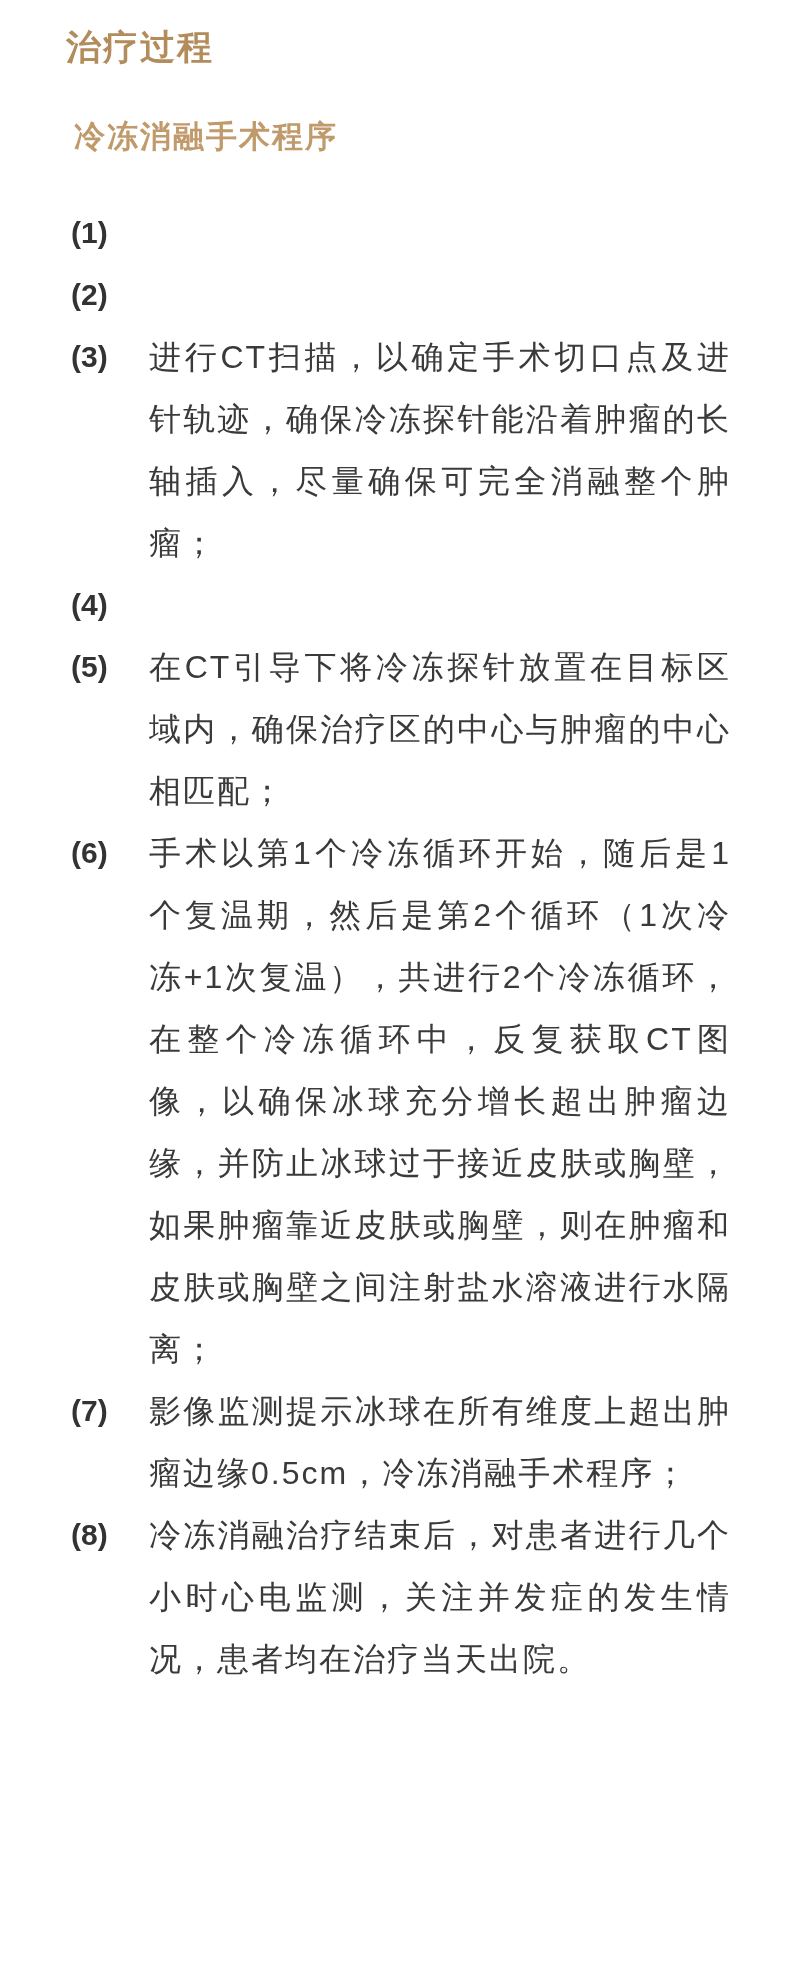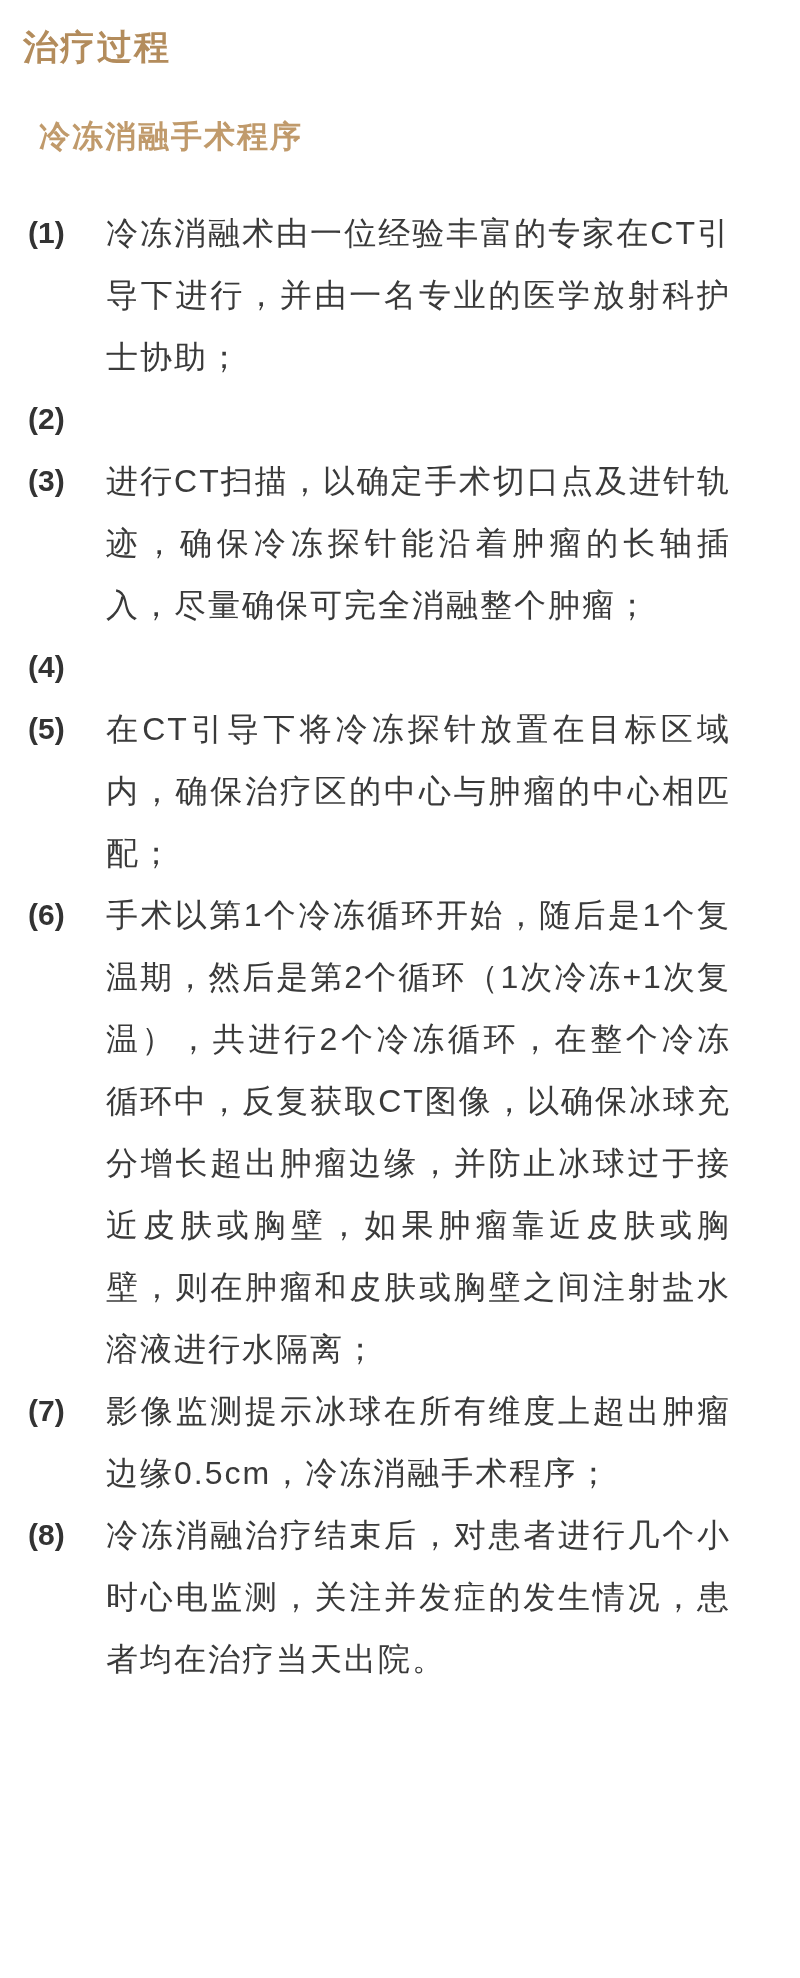--- a/index.html
+++ b/index.html
@@ -14,39 +14,39 @@
   }
   body {
     width: 800px;
     min-height: 1978px;
     font-family: "Liberation Sans", "DejaVu Sans", sans-serif;
     color: var(--body);
     overflow-x: hidden;
   }
   .article {
     width: 776px;
-    padding: 24px 45px 30px 20px;
+    padding: 24px 45px 30px 63px;
   }
   .article-title {
     font-family: "DejaVu Serif", "Liberation Serif", serif;
     font-size: 35px;
     line-height: 46px;
     font-weight: 700;
     color: var(--title);
     letter-spacing: 2px;
     margin-left: 3px;
   }
   .section-title {
     font-size: 31px;
     line-height: 42px;
     font-weight: 700;
     color: var(--subtitle);
     letter-spacing: 2px;
     margin-top: 46px;
-    margin-left: 19px;
+    margin-left: 11px;
   }
   .steps {
     margin-top: 44px;
     list-style: none;
   }
   .step {
     display: flex;
     align-items: flex-start;
     padding-left: 8px;
   }
@@ -77,21 +77,20 @@
 <div class="article">
 
   <h1 class="article-title">治疗过程</h1>
 
   <h2 class="section-title">冷冻消融手术程序</h2>
 
   <div class="steps">
 
     <div class="step">
       <span class="step-num">(1)</span>
-      <span class="step-text">冷冻消融术由一位经验丰富的专家在CT引导下进行，并由一名专业的医学放射科护士协助；</span>
     </div>
 
     <div class="step">
       <span class="step-num">(2)</span>
     </div>
 
     <div class="step">
       <span class="step-num">(3)</span>
       <span class="step-text">进行CT扫描，以确定手术切口点及进针轨迹，确保冷冻探针能沿着肿瘤的长轴插入，尽量确保可完全消融整个肿瘤；</span>
     </div>

